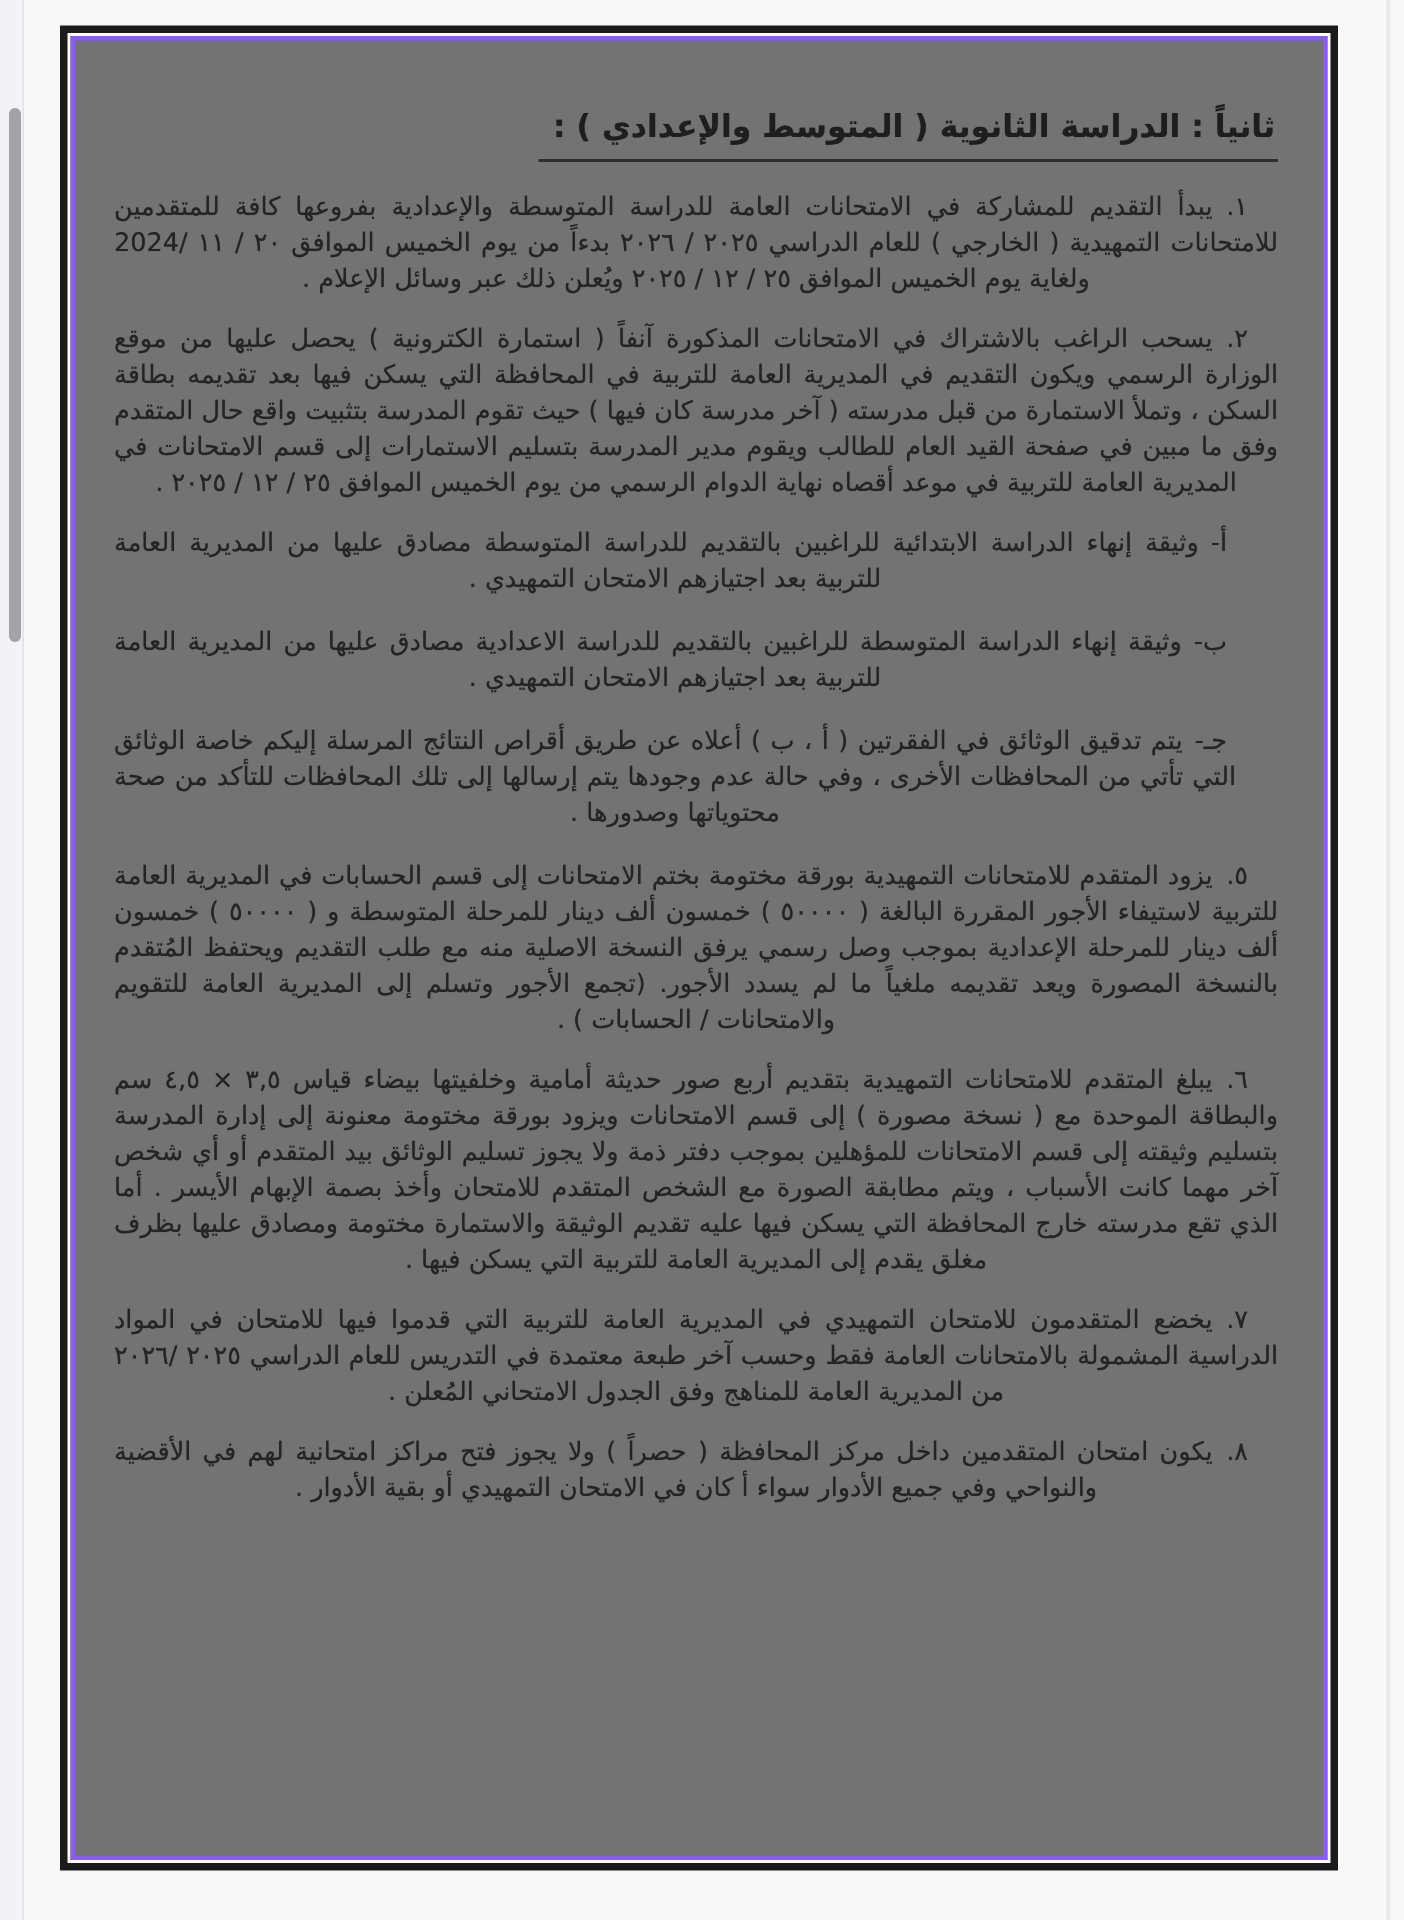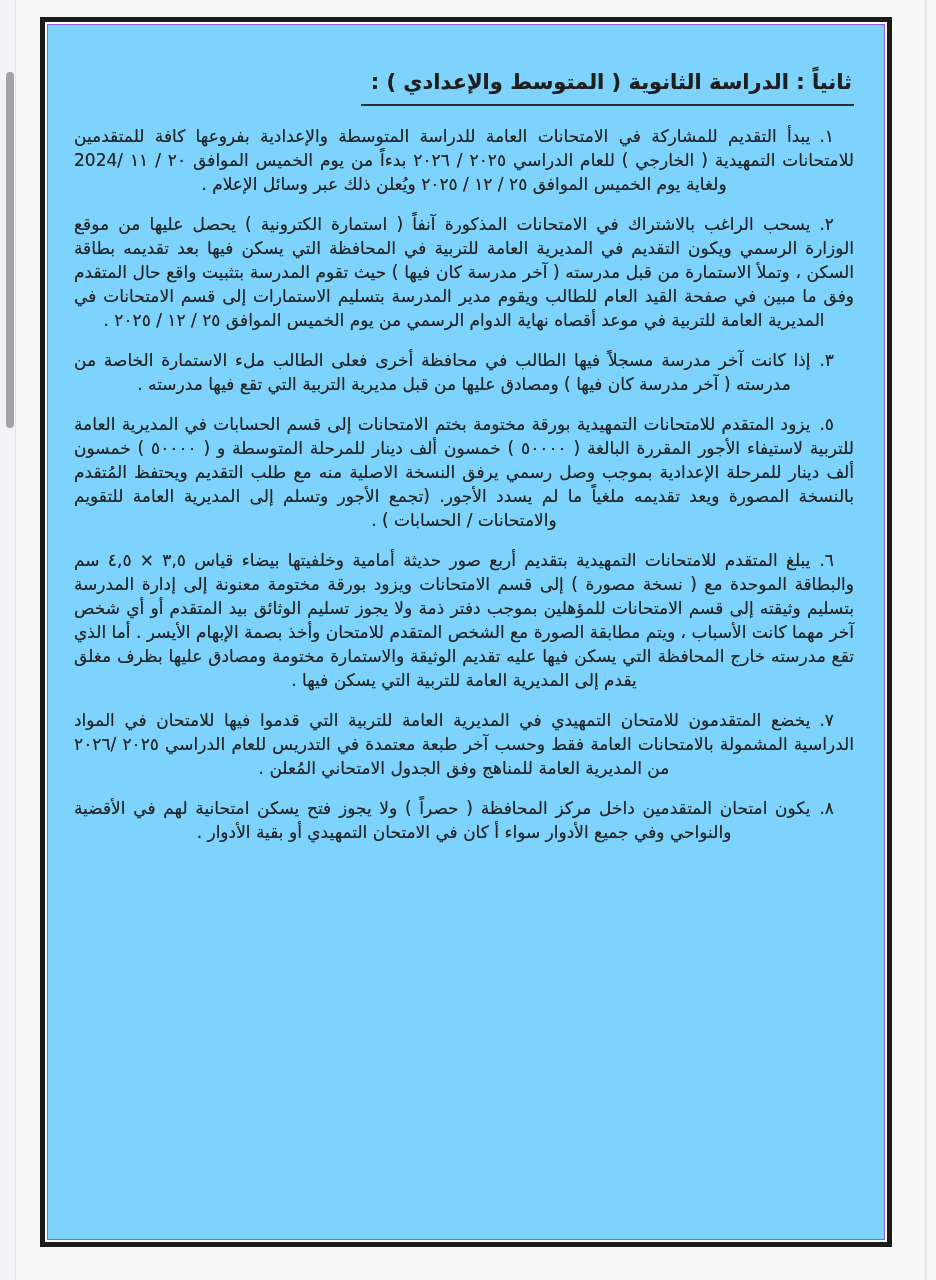--- a/index.html
+++ b/index.html
@@ -23,21 +23,21 @@
   .edge-right{
     position:absolute;right:9px;top:0;width:3px;height:1280px;
     background:#e9e9ec;
   }
   
   .frame{
     position:absolute;left:40px;top:17px;width:852px;height:1230px;
     box-sizing:border-box;border:5px solid #1b1b1b;background:#fdfdfd;
   }
   .frame-inner{
-    position:absolute;inset:2px;border:1px solid #8b5cf6;background:#7dd3fc;
+    position:absolute;inset:2px;border:3px solid #8b5cf6;background:#737373;
   }
   .content{
     position:absolute;inset:0;
     padding:42px 30px 0 26px;
     direction:rtl;
     color:#242424;
     font-size:17px;line-height:24px;
     text-shadow:0 0 .5px rgba(20,20,20,.55);
   }
   .heading{
@@ -80,29 +80,31 @@
     <div class="content">
 
       <div>
         <span class="heading">ثانياً : الدراسة الثانوية ( المتوسط والإعدادي ) :</span>
       </div>
 
       <p class="item"><span class="marker">١.</span><span>يبدأ التقديم للمشاركة في الامتحانات العامة للدراسة المتوسطة والإعدادية بفروعها كافة للمتقدمين للامتحانات التمهيدية ( الخارجي ) للعام الدراسي ٢٠٢٥ / ٢٠٢٦ بدءاً من يوم الخميس الموافق ٢٠ / ١١ /2024 ولغاية يوم الخميس الموافق ٢٥ / ١٢ / ٢٠٢٥ ويُعلن ذلك عبر وسائل الإعلام .</span></p>
 
       <p class="item"><span class="marker">٢.</span><span>يسحب الراغب بالاشتراك في الامتحانات المذكورة آنفاً ( استمارة الكترونية ) يحصل عليها من موقع الوزارة الرسمي ويكون التقديم في المديرية العامة للتربية في المحافظة التي يسكن فيها بعد تقديمه بطاقة السكن ، وتملأ الاستمارة من قبل مدرسته ( آخر مدرسة كان فيها ) حيث تقوم المدرسة بتثبيت واقع حال المتقدم وفق ما مبين في صفحة القيد العام للطالب ويقوم مدير المدرسة بتسليم الاستمارات إلى قسم الامتحانات في المديرية العامة للتربية في موعد أقصاه نهاية الدوام الرسمي من يوم الخميس الموافق ٢٥ / ١٢ / ٢٠٢٥ .</span></p>
 
-      <p class="item"><span class="marker">٣.</span><span>إذا كانت آخر مدرسة مسجلاً فيها الطالب في محافظة أخرى فعلى الطالب ملء الاستمارة الخاصة من مدرسته ( آخر مدرسة كان فيها ) ومصادق عليها من قبل مديرية التربية التي تقع فيها مدرسته .</span></p>
 
 
+      <p class="item sub"><span class="marker">أ-</span><span>وثيقة إنهاء الدراسة الابتدائية للراغبين بالتقديم للدراسة المتوسطة مصادق عليها من المديرية العامة للتربية بعد اجتيازهم الامتحان التمهيدي .</span></p>
 
+      <p class="item sub"><span class="marker">ب-</span><span>وثيقة إنهاء الدراسة المتوسطة للراغبين بالتقديم للدراسة الاعدادية مصادق عليها من المديرية العامة للتربية بعد اجتيازهم الامتحان التمهيدي .</span></p>
 
+      <p class="item sub"><span class="marker">جـ-</span><span>يتم تدقيق الوثائق في الفقرتين ( أ ، ب ) أعلاه عن طريق أقراص النتائج المرسلة إليكم خاصة الوثائق التي تأتي من المحافظات الأخرى ، وفي حالة عدم وجودها يتم إرسالها إلى تلك المحافظات للتأكد من صحة محتوياتها وصدورها .</span></p>
 
       <p class="item"><span class="marker">٥.</span><span>يزود المتقدم للامتحانات التمهيدية بورقة مختومة بختم الامتحانات إلى قسم الحسابات في المديرية العامة للتربية لاستيفاء الأجور المقررة البالغة ( ٥٠٠٠٠ ) خمسون ألف دينار للمرحلة المتوسطة و ( ٥٠٠٠٠ ) خمسون ألف دينار للمرحلة الإعدادية بموجب وصل رسمي يرفق النسخة الاصلية منه مع طلب التقديم ويحتفظ المُتقدم بالنسخة المصورة ويعد تقديمه ملغياً ما لم يسدد الأجور. (تجمع الأجور وتسلم إلى المديرية العامة للتقويم والامتحانات / الحسابات ) .</span></p>
 
       <p class="item"><span class="marker">٦.</span><span>يبلغ المتقدم للامتحانات التمهيدية بتقديم أربع صور حديثة أمامية وخلفيتها بيضاء قياس ٣,٥ × ٤,٥ سم والبطاقة الموحدة مع ( نسخة مصورة ) إلى قسم الامتحانات ويزود بورقة مختومة معنونة إلى إدارة المدرسة بتسليم وثيقته إلى قسم الامتحانات للمؤهلين بموجب دفتر ذمة ولا يجوز تسليم الوثائق بيد المتقدم أو أي شخص آخر مهما كانت الأسباب ، ويتم مطابقة الصورة مع الشخص المتقدم للامتحان وأخذ بصمة الإبهام الأيسر . أما الذي تقع مدرسته خارج المحافظة التي يسكن فيها عليه تقديم الوثيقة والاستمارة مختومة ومصادق عليها بظرف مغلق يقدم إلى المديرية العامة للتربية التي يسكن فيها .</span></p>
 
       <p class="item"><span class="marker">٧.</span><span>يخضع المتقدمون للامتحان التمهيدي في المديرية العامة للتربية التي قدموا فيها للامتحان في المواد الدراسية المشمولة بالامتحانات العامة فقط وحسب آخر طبعة معتمدة في التدريس للعام الدراسي ٢٠٢٥ /٢٠٢٦ من المديرية العامة للمناهج وفق الجدول الامتحاني المُعلن .</span></p>
 
-      <p class="item"><span class="marker">٨.</span><span>يكون امتحان المتقدمين داخل مركز المحافظة ( حصراً ) ولا يجوز فتح يسكن امتحانية لهم في الأقضية والنواحي وفي جميع الأدوار سواء أ كان في الامتحان التمهيدي أو بقية الأدوار .</span></p>
+      <p class="item"><span class="marker">٨.</span><span>يكون امتحان المتقدمين داخل مركز المحافظة ( حصراً ) ولا يجوز فتح مراكز امتحانية لهم في الأقضية والنواحي وفي جميع الأدوار سواء أ كان في الامتحان التمهيدي أو بقية الأدوار .</span></p>
 
     </div>
   </div>
 </div>
 
 </body></html>

